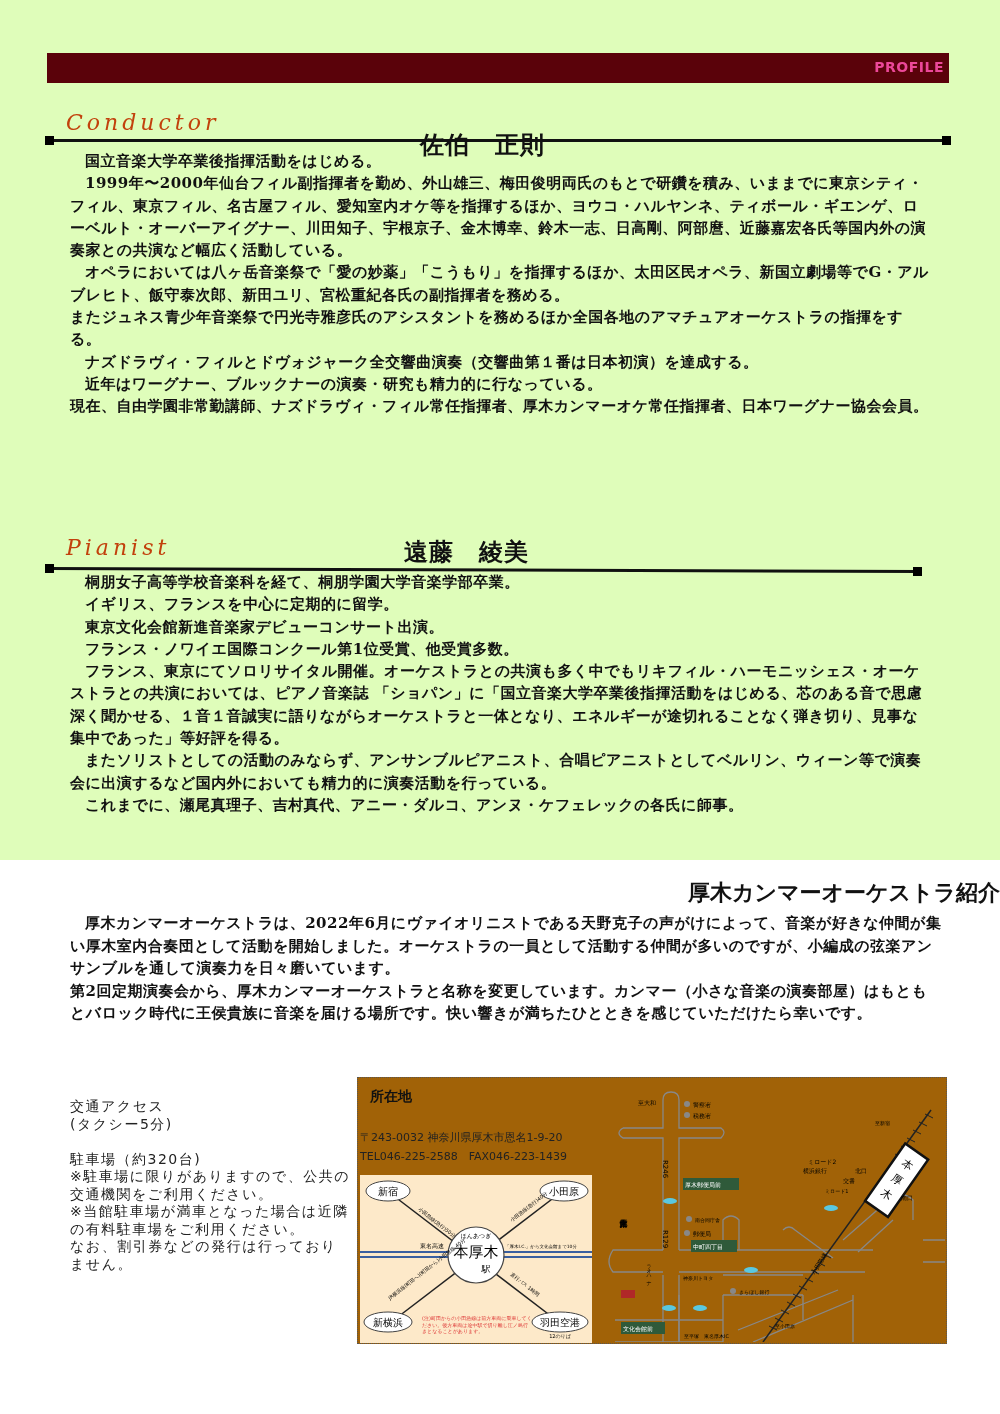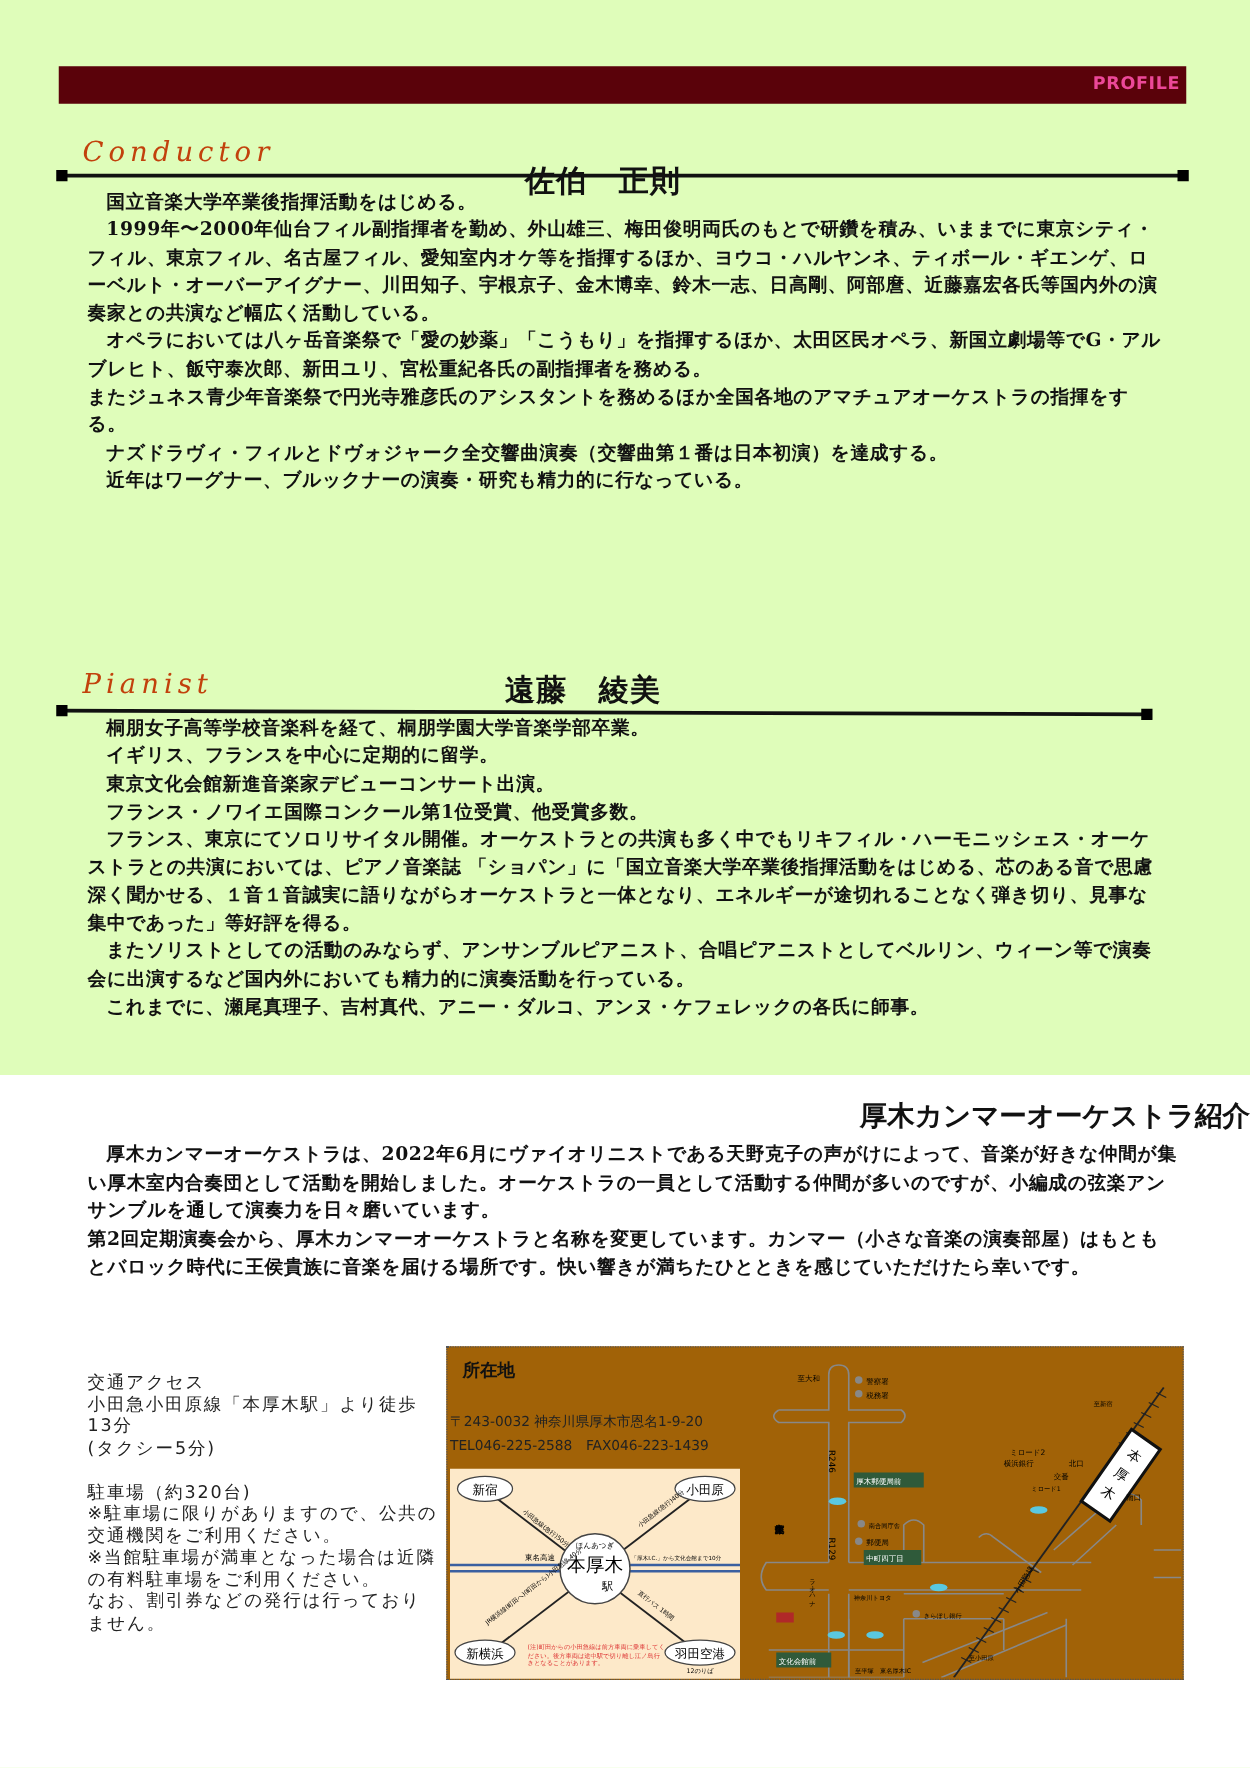--- a/index.html
+++ b/index.html
@@ -49,20 +49,21 @@
 <div class="name" style="left:420px; top:102px;margin-top:27px;">佐伯　正則</div>
 <div class="rule" style="left:47px; top:139px; width:902px;"></div>
 
 <div class="para-block" style="top:150px;">
   <p class="ind">国立音楽大学卒業後指揮活動をはじめる。</p>
   <p class="ind">1999年〜2000年仙台フィル副指揮者を勤め、外山雄三、梅田俊明両氏のもとで研鑽を積み、いままでに東京シティ・フィル、東京フィル、名古屋フィル、愛知室内オケ等を指揮するほか、ヨウコ・ハルヤンネ、ティボール・ギエンゲ、ローベルト・オーバーアイグナー、川田知子、宇根京子、金木博幸、鈴木一志、日高剛、阿部麿、近藤嘉宏各氏等国内外の演奏家との共演など幅広く活動している。</p>
   <p class="ind">オペラにおいては八ヶ岳音楽祭で「愛の妙薬」「こうもり」を指揮するほか、太田区民オペラ、新国立劇場等でG・アルブレヒト、飯守泰次郎、新田ユリ、宮松重紀各氏の副指揮者を務める。</p>
   <p>またジュネス青少年音楽祭で円光寺雅彦氏のアシスタントを務めるほか全国各地のアマチュアオーケストラの指揮をする。</p>
   <p class="ind">ナズドラヴィ・フィルとドヴォジャーク全交響曲演奏（交響曲第１番は日本初演）を達成する。</p>
   <p class="ind">近年はワーグナー、ブルックナーの演奏・研究も精力的に行なっている。</p>
+  <p>現在、自由学園非常勤講師、ナズドラヴィ・フィル常任指揮者、厚木カンマーオケ常任指揮者、日本ワーグナー協会会員。</p>
 </div>
 
 <div class="role" style="left:66px; top:535px;">Pianist</div>
 <div class="name" style="left:404px; top:536px;">遠藤　綾美</div>
 <div class="rule" style="left:47px; top:567px; width:873px; transform: rotate(0.2deg); transform-origin:left;"></div>
 
 <div class="para-block" style="top:571px;">
   <p class="ind">桐朋女子高等学校音楽科を経て、桐朋学園大学音楽学部卒業。</p>
   <p class="ind">イギリス、フランスを中心に定期的に留学。</p>
   <p class="ind">東京文化会館新進音楽家デビューコンサート出演。</p>
@@ -73,21 +74,20 @@
 </div>
 
 <div class="intro-title">厚木カンマーオーケストラ紹介</div>
 <div class="intro-block">
   <p class="ind">厚木カンマーオーケストラは、2022年6月にヴァイオリニストである天野克子の声がけによって、音楽が好きな仲間が集い厚木室内合奏団として活動を開始しました。オーケストラの一員として活動する仲間が多いのですが、小編成の弦楽アンサンブルを通して演奏力を日々磨いています。</p>
   <p>第2回定期演奏会から、厚木カンマーオーケストラと名称を変更しています。カンマー（小さな音楽の演奏部屋）はもともとバロック時代に王侯貴族に音楽を届ける場所です。快い響きが満ちたひとときを感じていただけたら幸いです。</p>
 </div>
 
 <div class="access">
   <p>交通アクセス</p>
-  <p>小田急小田原線「本厚木駅」より徒歩13分</p>
   <p>(タクシー5分)</p>
   <div class="gap"></div>
   <p>駐車場（約320台)</p>
   <p>※駐車場に限りがありますので、公共の交通機関をご利用ください。</p>
   <p>※当館駐車場が満車となった場合は近隣の有料駐車場をご利用ください。</p>
   <p>なお、割引券などの発行は行っておりません。</p>
 </div>
 
 <div class="map-box">
   <div class="map-title">所在地</div>

